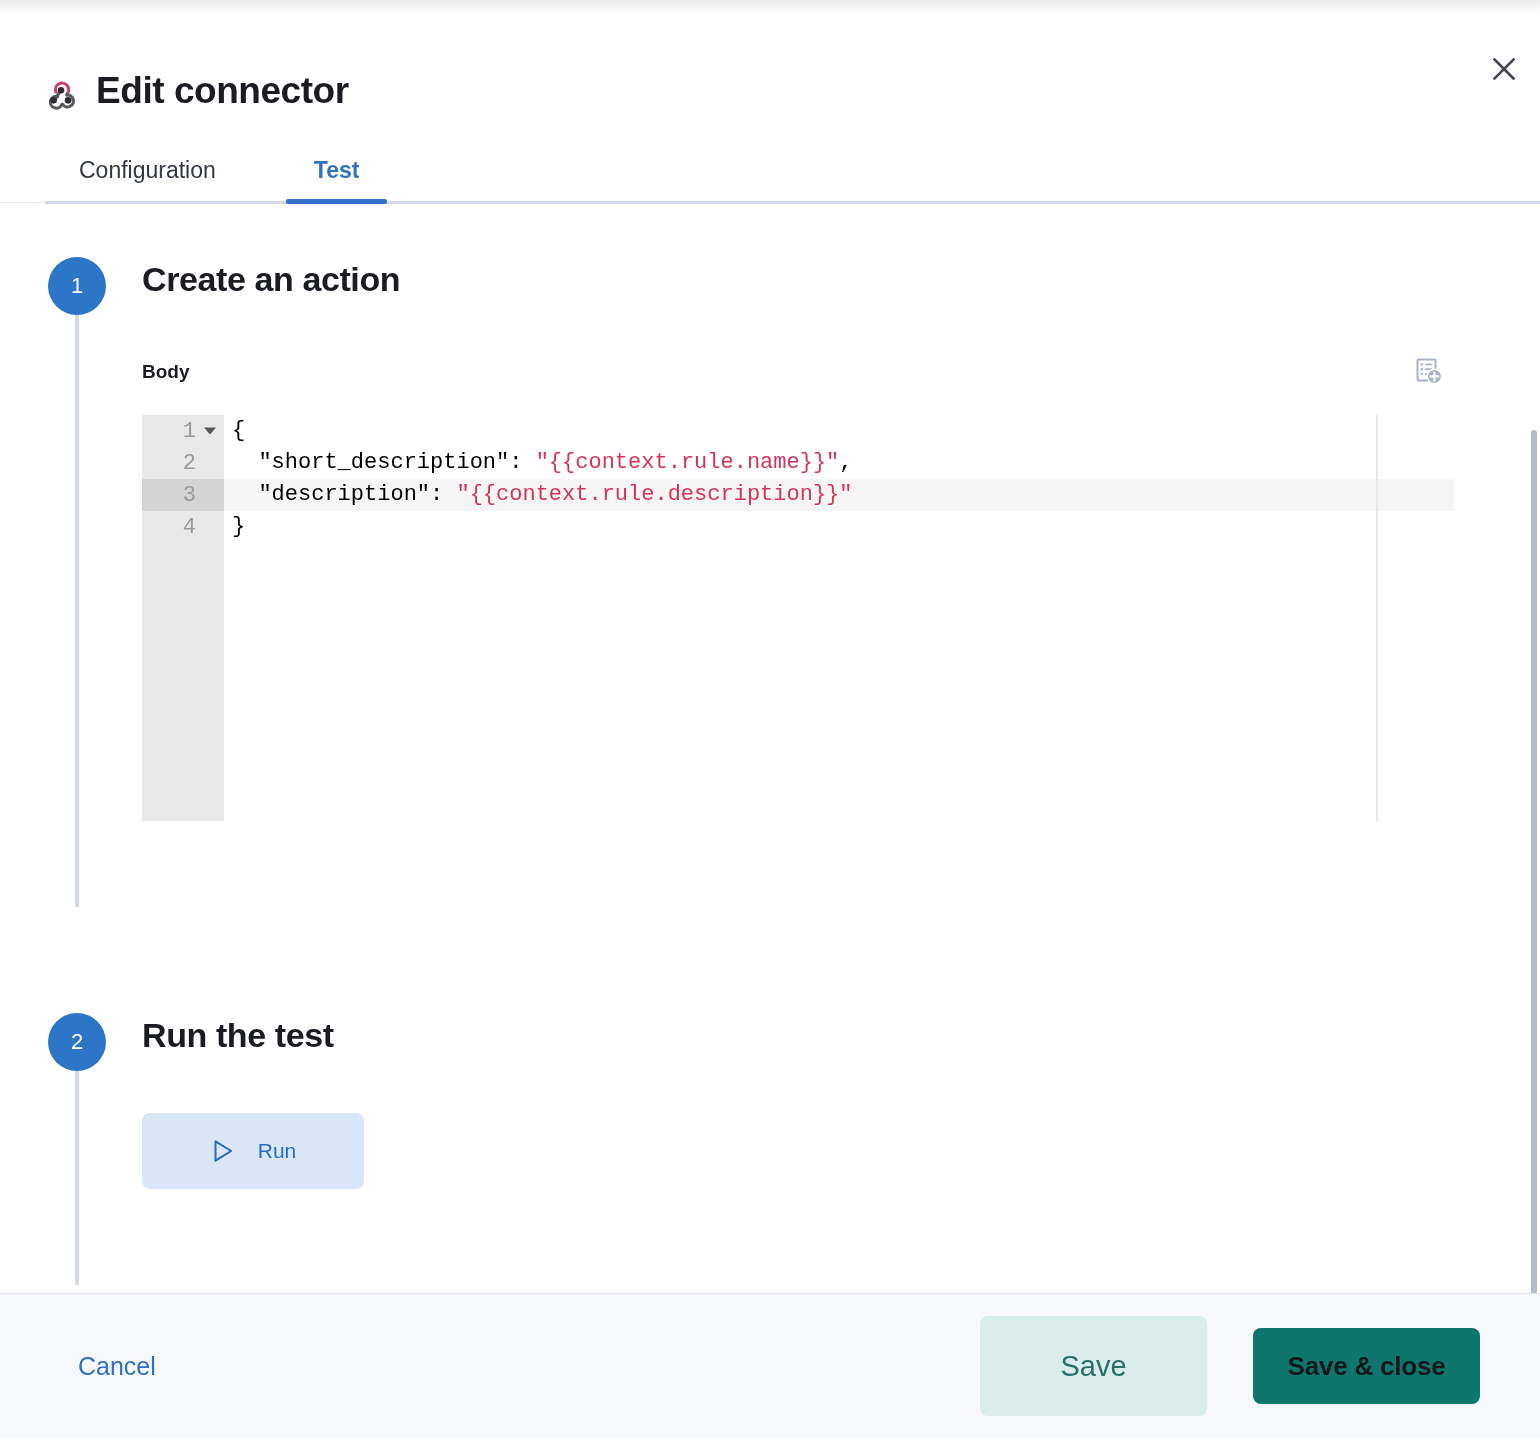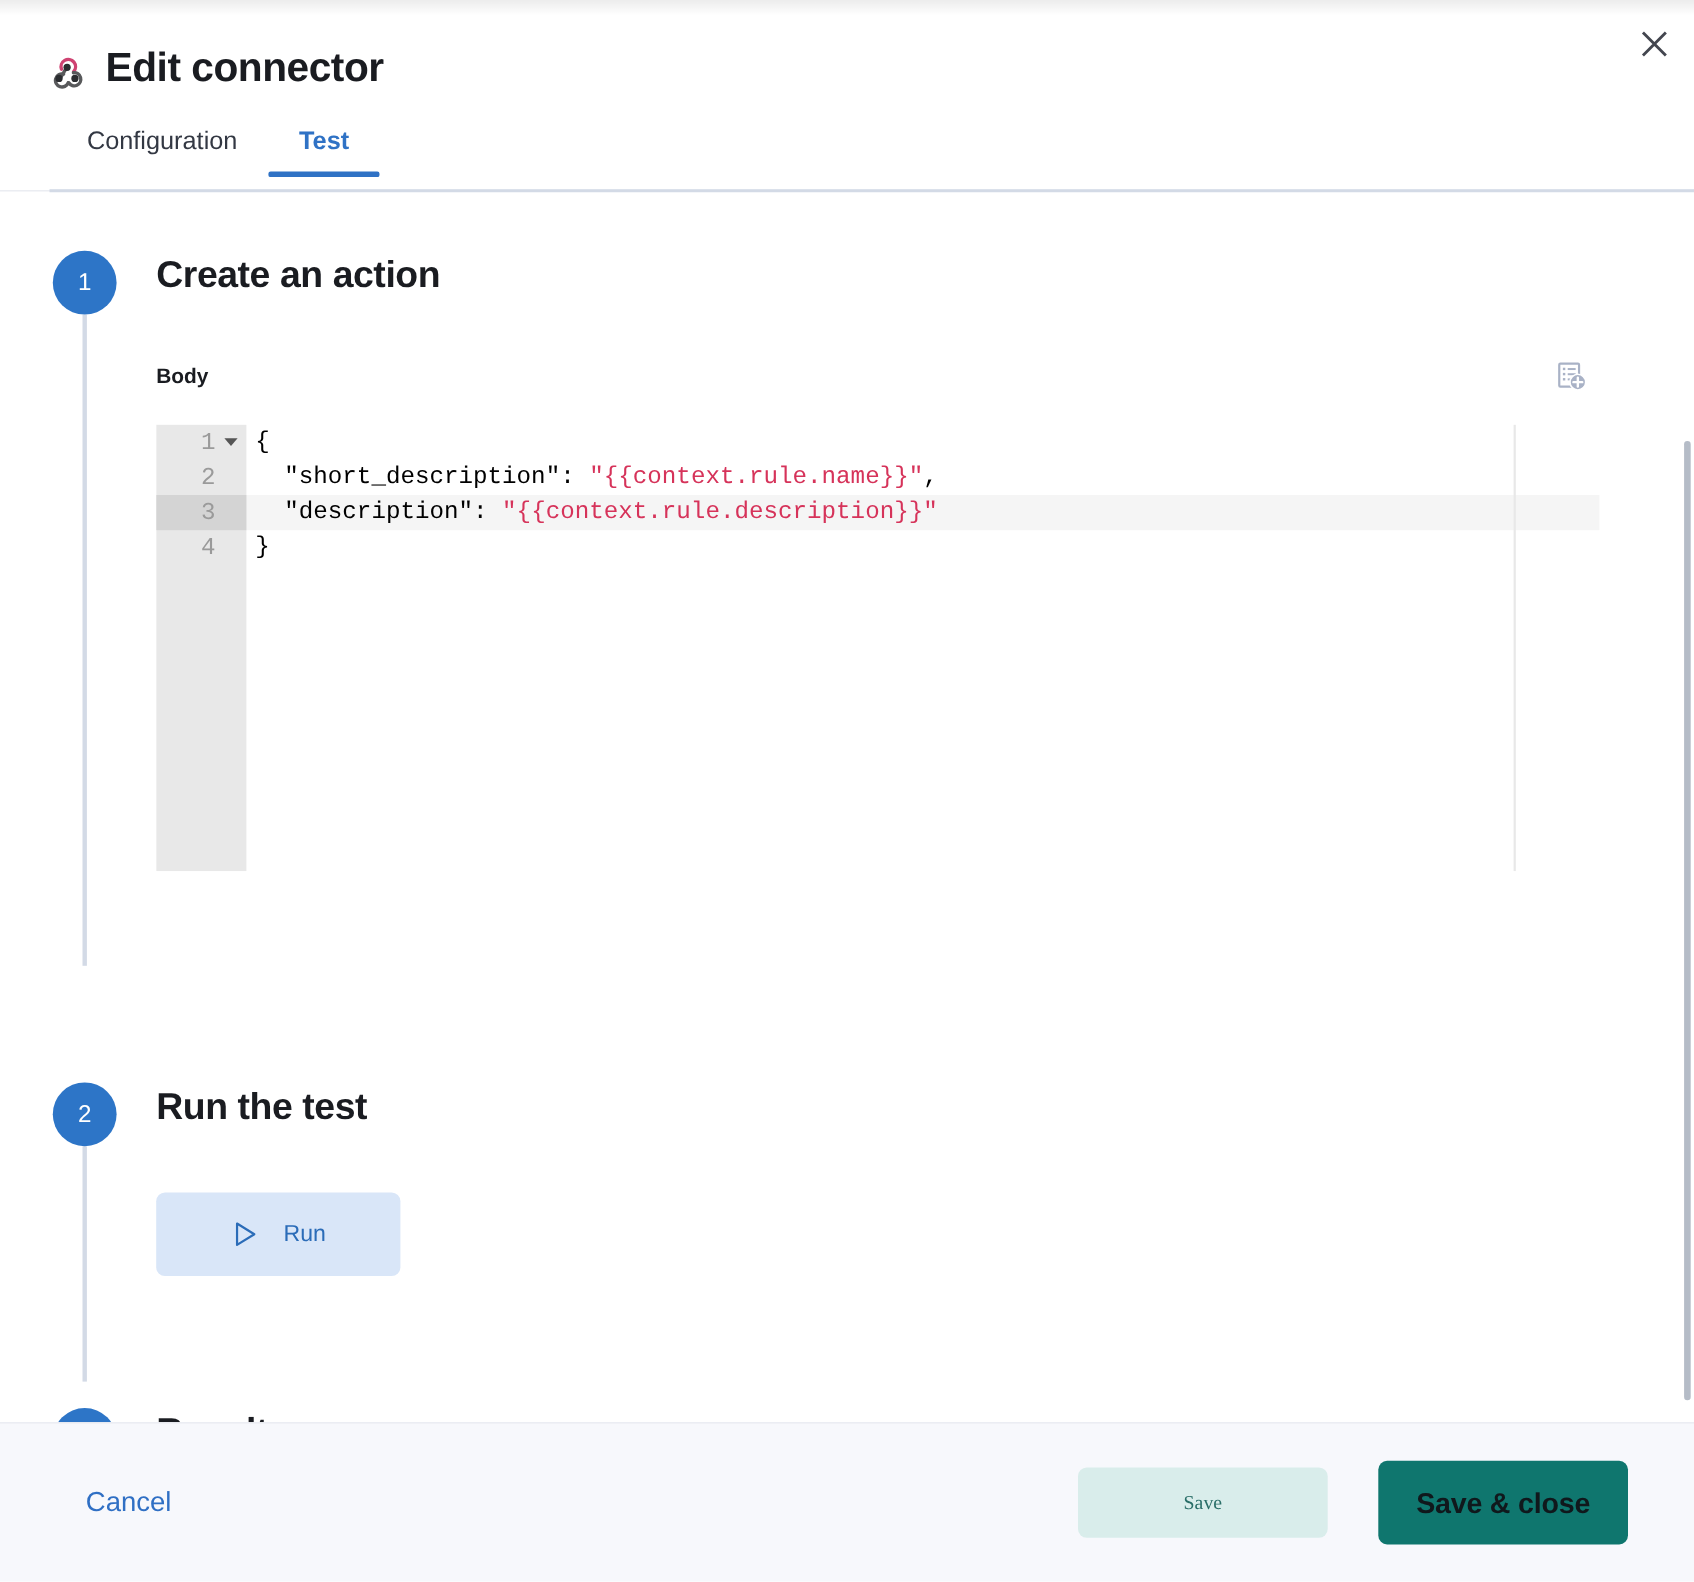--- a/index.html
+++ b/index.html
@@ -31,20 +31,21 @@
     pointer-events: none;
     z-index: 40;
   }
 
   
   #header {
     flex: 0 0 auto;
     padding: 40px 0 0 0;
     position: relative;
     background: #ffffff;
+    margin-top: 29px;
   }
 
   #close-btn {
     position: absolute;
     top: 18px;
     right: 14px;
     width: 44px;
     height: 44px;
     display: flex;
     align-items: center;
@@ -71,23 +72,24 @@
     font-weight: 700;
     letter-spacing: -0.45px;
     color: #1a1c21;
   }
 
   
   #tabs {
     margin-top: 29px;
     padding-left: 45px;
     display: flex;
-    align-items: flex-start;
+    align-items: flex-end;
     position: relative;
     height: 62px;
+    gap: 42px;
   }
   #tabs::after {
     content: "";
     position: absolute;
     left: 45px;
     right: 0;
     bottom: 0;
     height: 3px;
     background: #d3dae6;
   }
@@ -316,25 +318,25 @@
   #footer-right {
     margin-left: auto;
     display: flex;
     align-items: center;
     gap: 46px;
   }
   #save-btn {
     background: #d9edeb;
     border: none;
     border-radius: 8px;
-    height: 64px;
+    height: 100px;
     min-width: 227px;
     cursor: pointer;
-    font-family: Liberation Serif, serif;
-    font-size: 18px;
+    font-family: Liberation Sans, sans-serif;
+    font-size: 29px;
     color: #296e68;
   }
   #save-close-btn {
     background: #0f766e;
     border: none;
     border-radius: 8px;
     height: 76px;
     min-width: 227px;
     cursor: pointer;
     font-family: "Liberation Sans", sans-serif;

